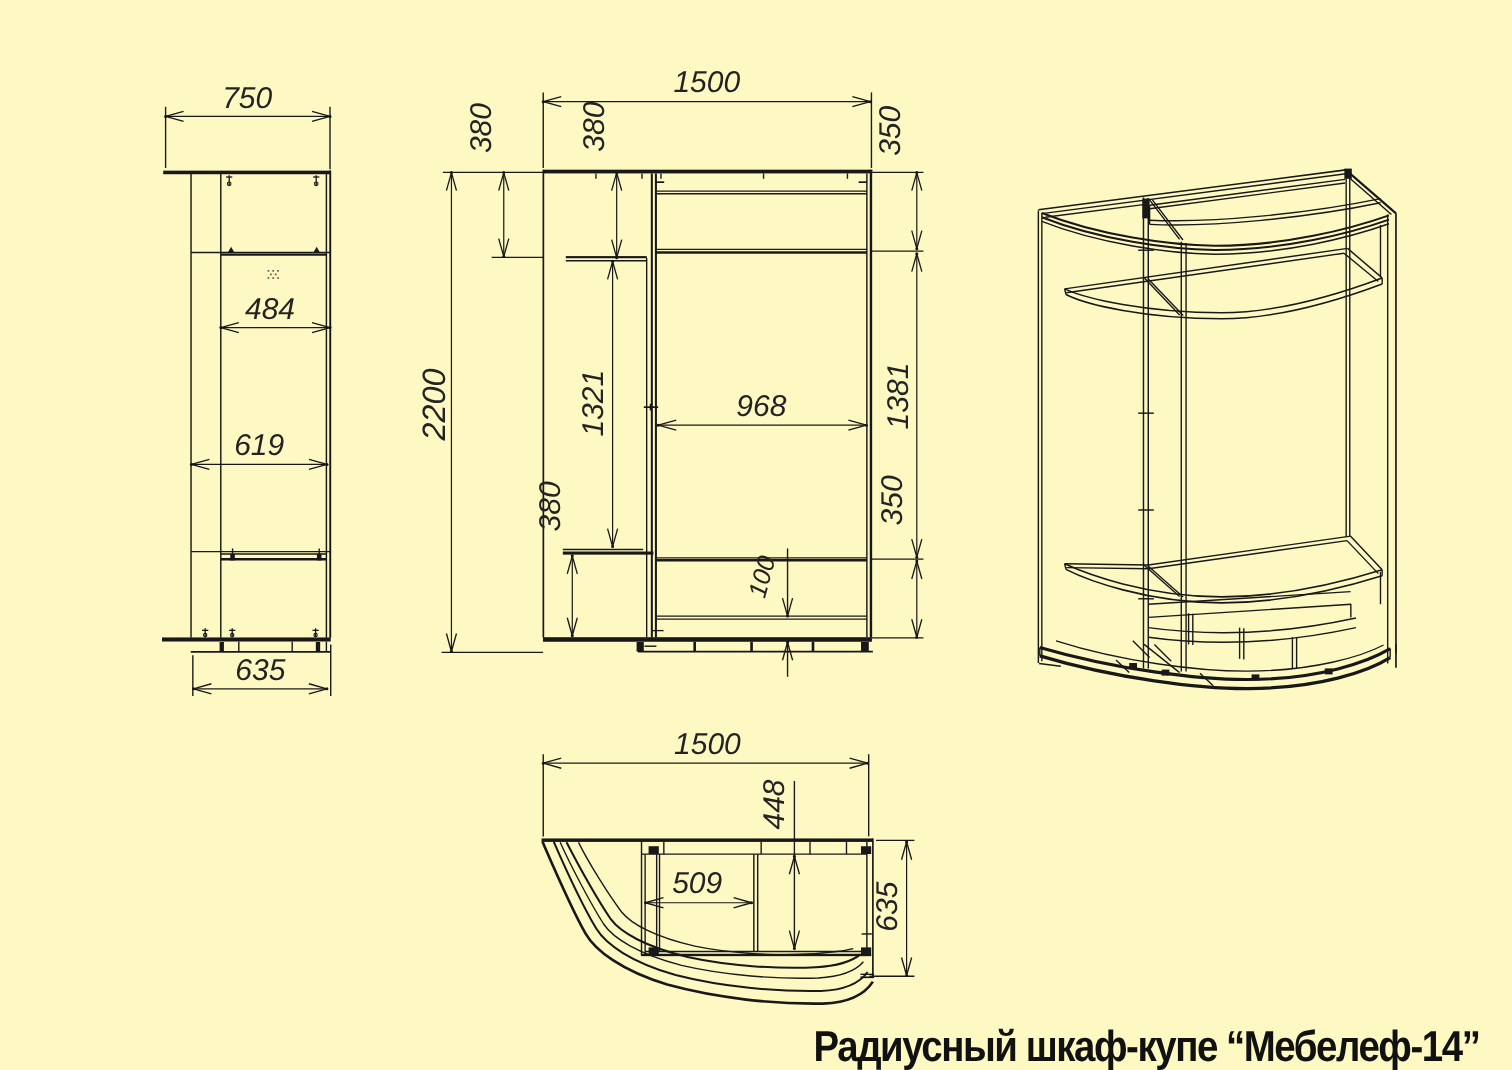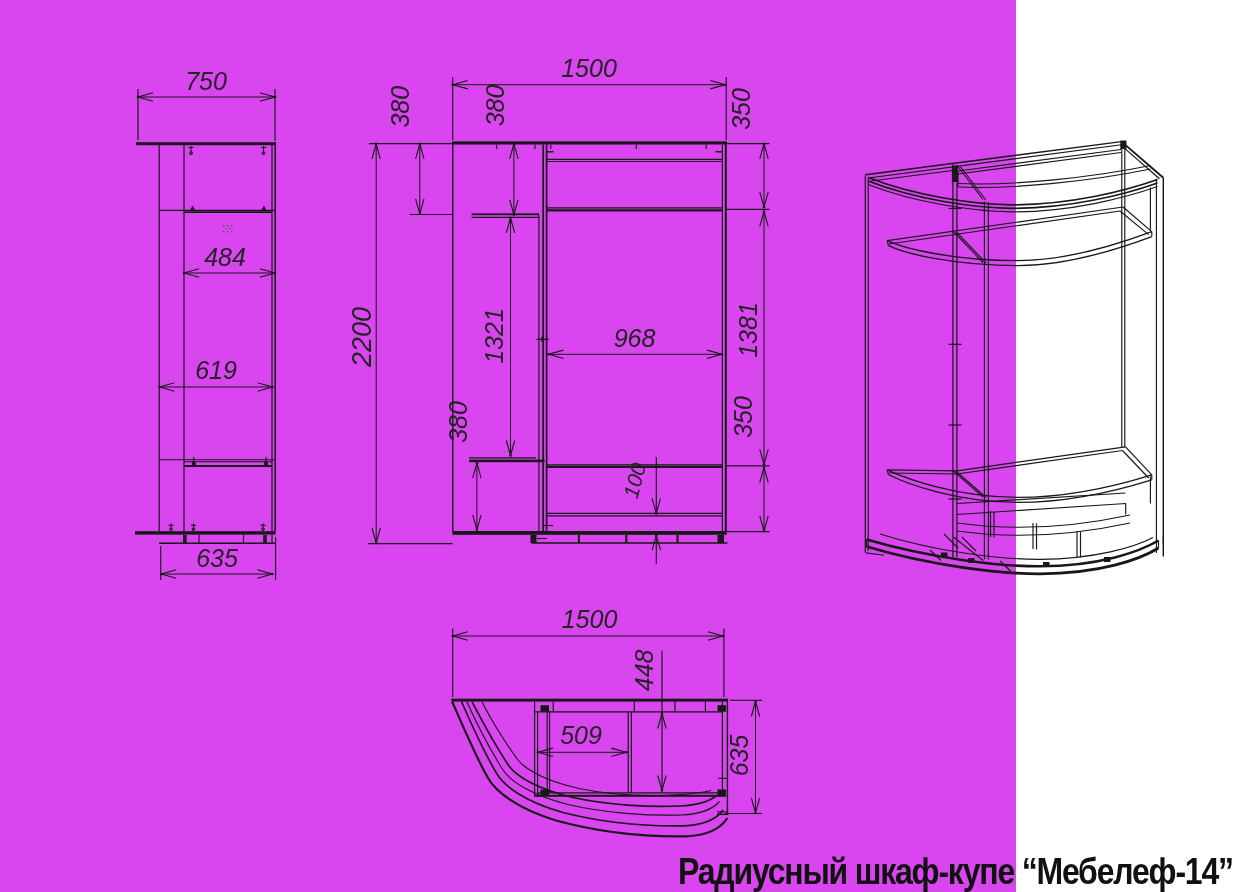--- a/index.html
+++ b/index.html
@@ -1,15 +1,15 @@
 <!DOCTYPE html>
 <html><head><meta charset="utf-8">
 <style>
 html,body{margin:0;padding:0;background:#ffffff;}
-.page{position:relative;width:1016px;height:892px;background:#d946ef;font-family:"Liberation Sans",sans-serif;}
+.page{position:relative;width:1260px;height:892px;background:#fef9c3;font-family:"Liberation Sans",sans-serif;}
 .title{position:absolute;left:678px;top:851px;font-weight:bold;font-size:32px;color:#111;letter-spacing:-1.2px;white-space:nowrap;transform:scaleY(1.13);transform-origin:top left;}
 svg text{font-family:"Liberation Sans",sans-serif;}
 </style></head>
 <body>
 <div class="page">
 <svg width="1260" height="892" viewBox="0 0 1260 892">
 <line x1="138" y1="89" x2="138" y2="140" stroke="#181818" stroke-width="1.15"></line>
 <line x1="275" y1="89" x2="275" y2="141" stroke="#181818" stroke-width="1.15"></line>
 <line x1="138" y1="97" x2="275" y2="97" stroke="#181818" stroke-width="1.0"></line>
 <circle cx="138" cy="97" r="1.25" fill="#181818"></circle>

